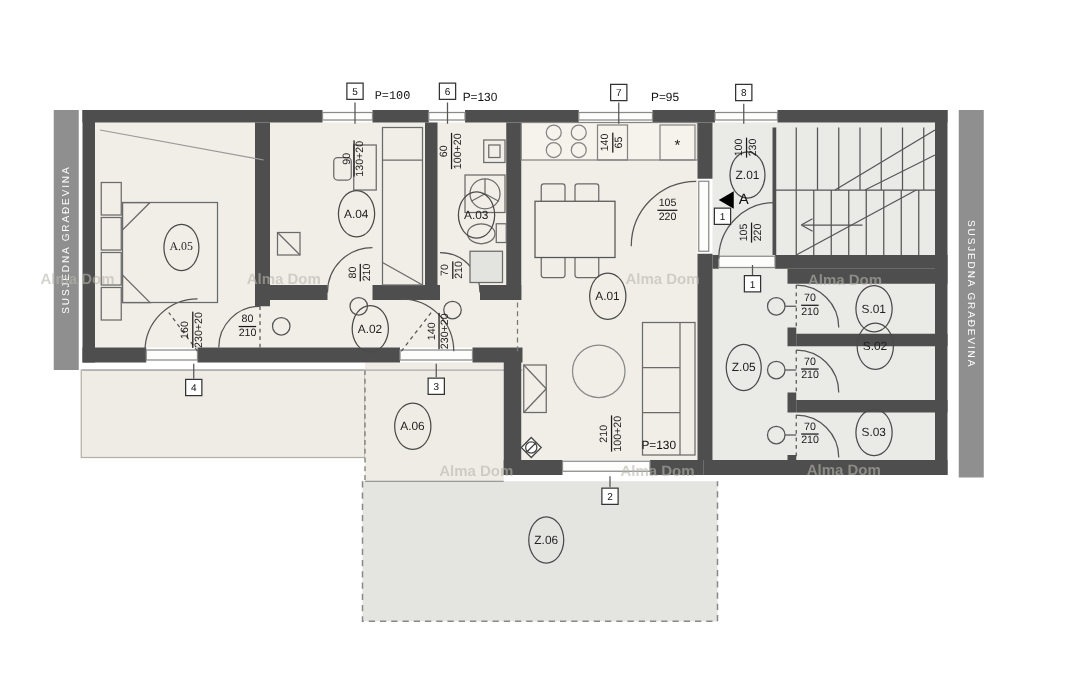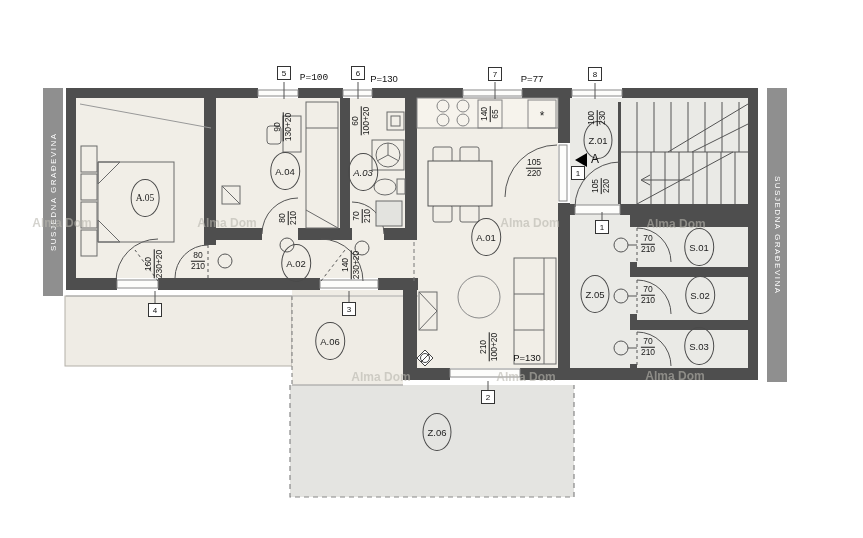--- a/index.html
+++ b/index.html
@@ -240,44 +240,44 @@
   <div class="wm" style="left:62px;top:223px;">Alma Dom</div>
   <div class="wm" style="left:227px;top:223px;">Alma Dom</div>
   <div class="wm" style="left:530px;top:223px;">Alma Dom</div>
   <div class="wm" style="left:676px;top:224px;">Alma Dom</div>
   <div class="wm" style="left:381px;top:377px;">Alma Dom</div>
   <div class="wm" style="left:526px;top:377px;">Alma Dom</div>
   <div class="wm" style="left:675px;top:376px;">Alma Dom</div>
 
   <div class="room" style="left:486px;top:237px;">A.01</div>
   <div class="room" style="left:296px;top:263px;">A.02</div>
-  <div class="room" style="left:363px;top:172px;font-style:italic;">A.03</div>
+  <div class="room" style="left:381px;top:172px;">A.03</div>
   <div class="room" style="left:285px;top:171px;">A.04</div>
   <div class="room" style="left:145px;top:198px;font-family:Liberation Serif, serif;">A.05</div>
   <div class="room" style="left:330px;top:341px;">A.06</div>
   <div class="room" style="left:598px;top:140px;">Z.01</div>
   <div class="room" style="left:595px;top:294px;">Z.05</div>
   <div class="room" style="left:437px;top:432px;">Z.06</div>
   <div class="room" style="left:699px;top:247px;">S.01</div>
-  <div class="room" style="left:700px;top:295px;">S.02</div>
+  <div class="room" style="left:700px;top:277px;">S.02</div>
   <div class="room" style="left:699px;top:346px;">S.03</div>
 
   <div class="mk" style="left:284px;top:73px;">5</div>
   <div class="mk" style="left:358px;top:73px;">6</div>
   <div class="mk" style="left:495px;top:74px;">7</div>
   <div class="mk" style="left:595px;top:74px;">8</div>
   <div class="mk" style="left:155px;top:310px;">4</div>
   <div class="mk" style="left:349px;top:309px;">3</div>
   <div class="mk" style="left:488px;top:397px;">2</div>
   <div class="mk" style="left:578px;top:173px;">1</div>
   <div class="mk" style="left:602px;top:227px;">1</div>
 
   <div class="pl" style="left:314px;top:77px;font-family:Liberation Mono, monospace;">P=100</div>
   <div class="pl" style="left:384px;top:78px;">P=130</div>
-  <div class="pl" style="left:532px;top:78px;">P=77</div>
+  <div class="pl" style="left:532px;top:78px;">P=95</div>
   <div class="pl" style="left:527px;top:357px;">P=130</div>
 
   <div class="sectionA" style="left:595px;top:159px;">A</div>
 
   <div class="sym" style="left:542px;top:116px;">*</div>
 
   <div class="dim rot" style="left:283px;top:127px;">
     <div class="a">90</div>
       <div>130+20</div>
   </div>

